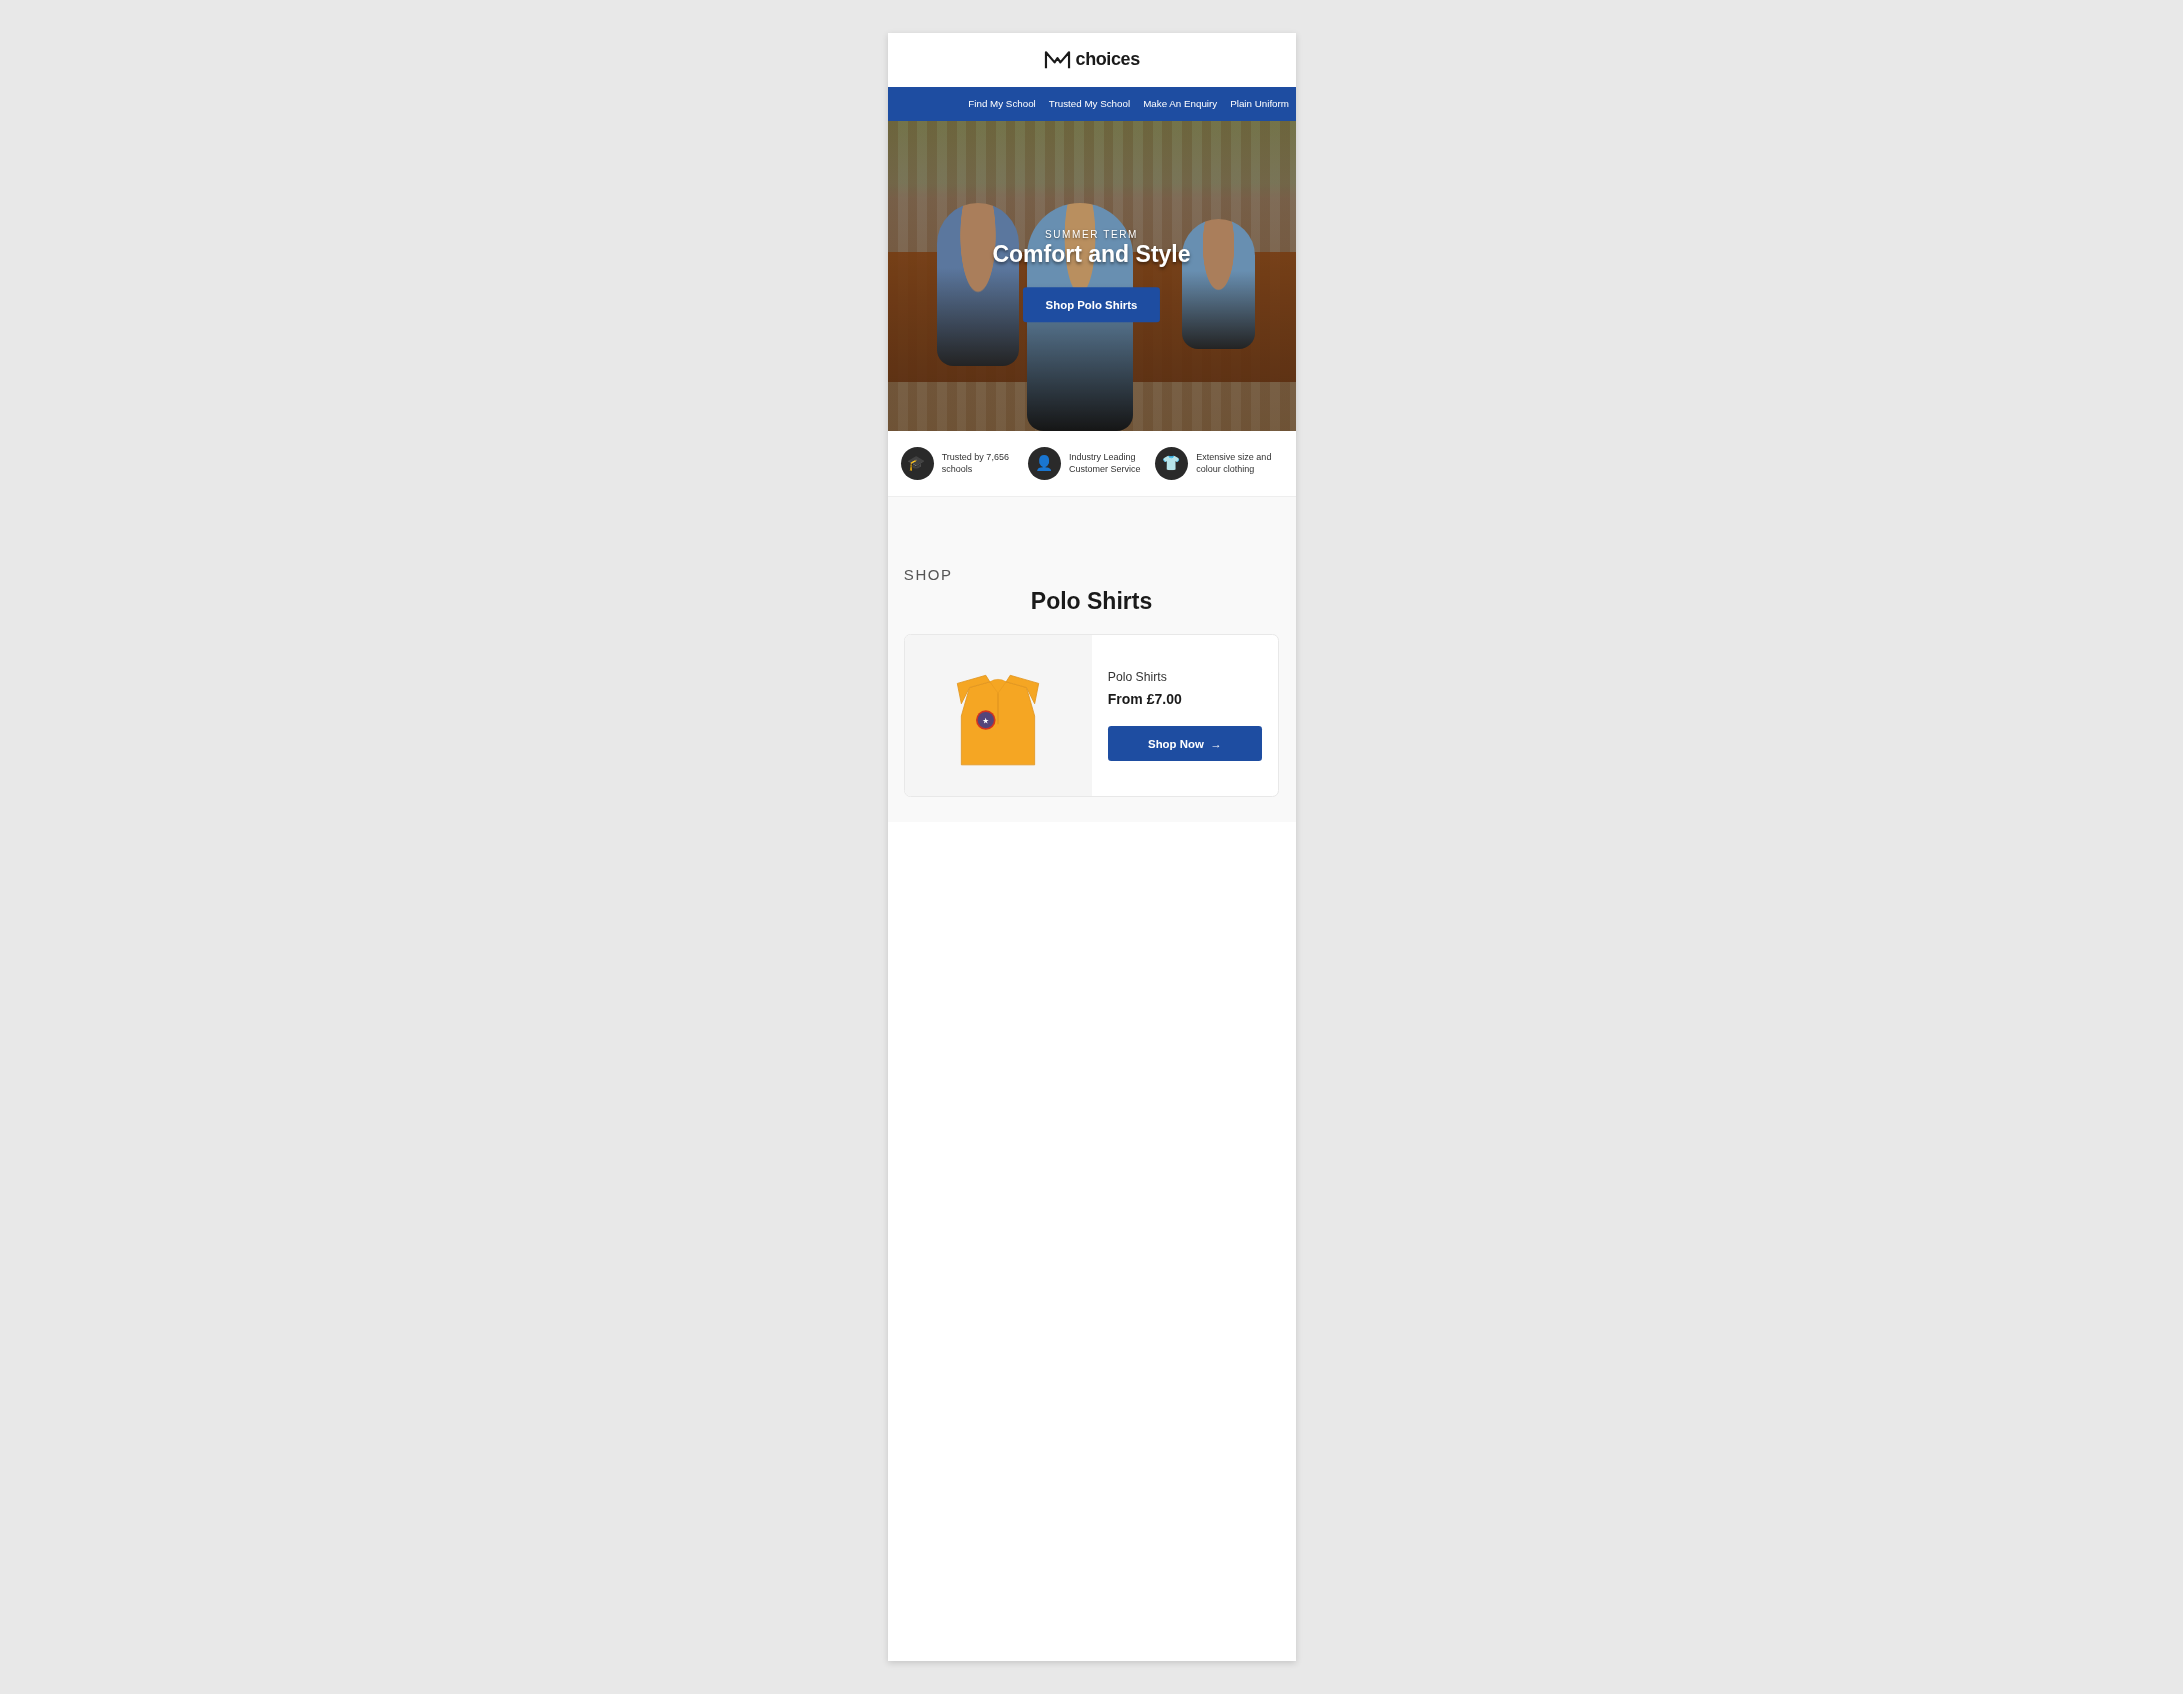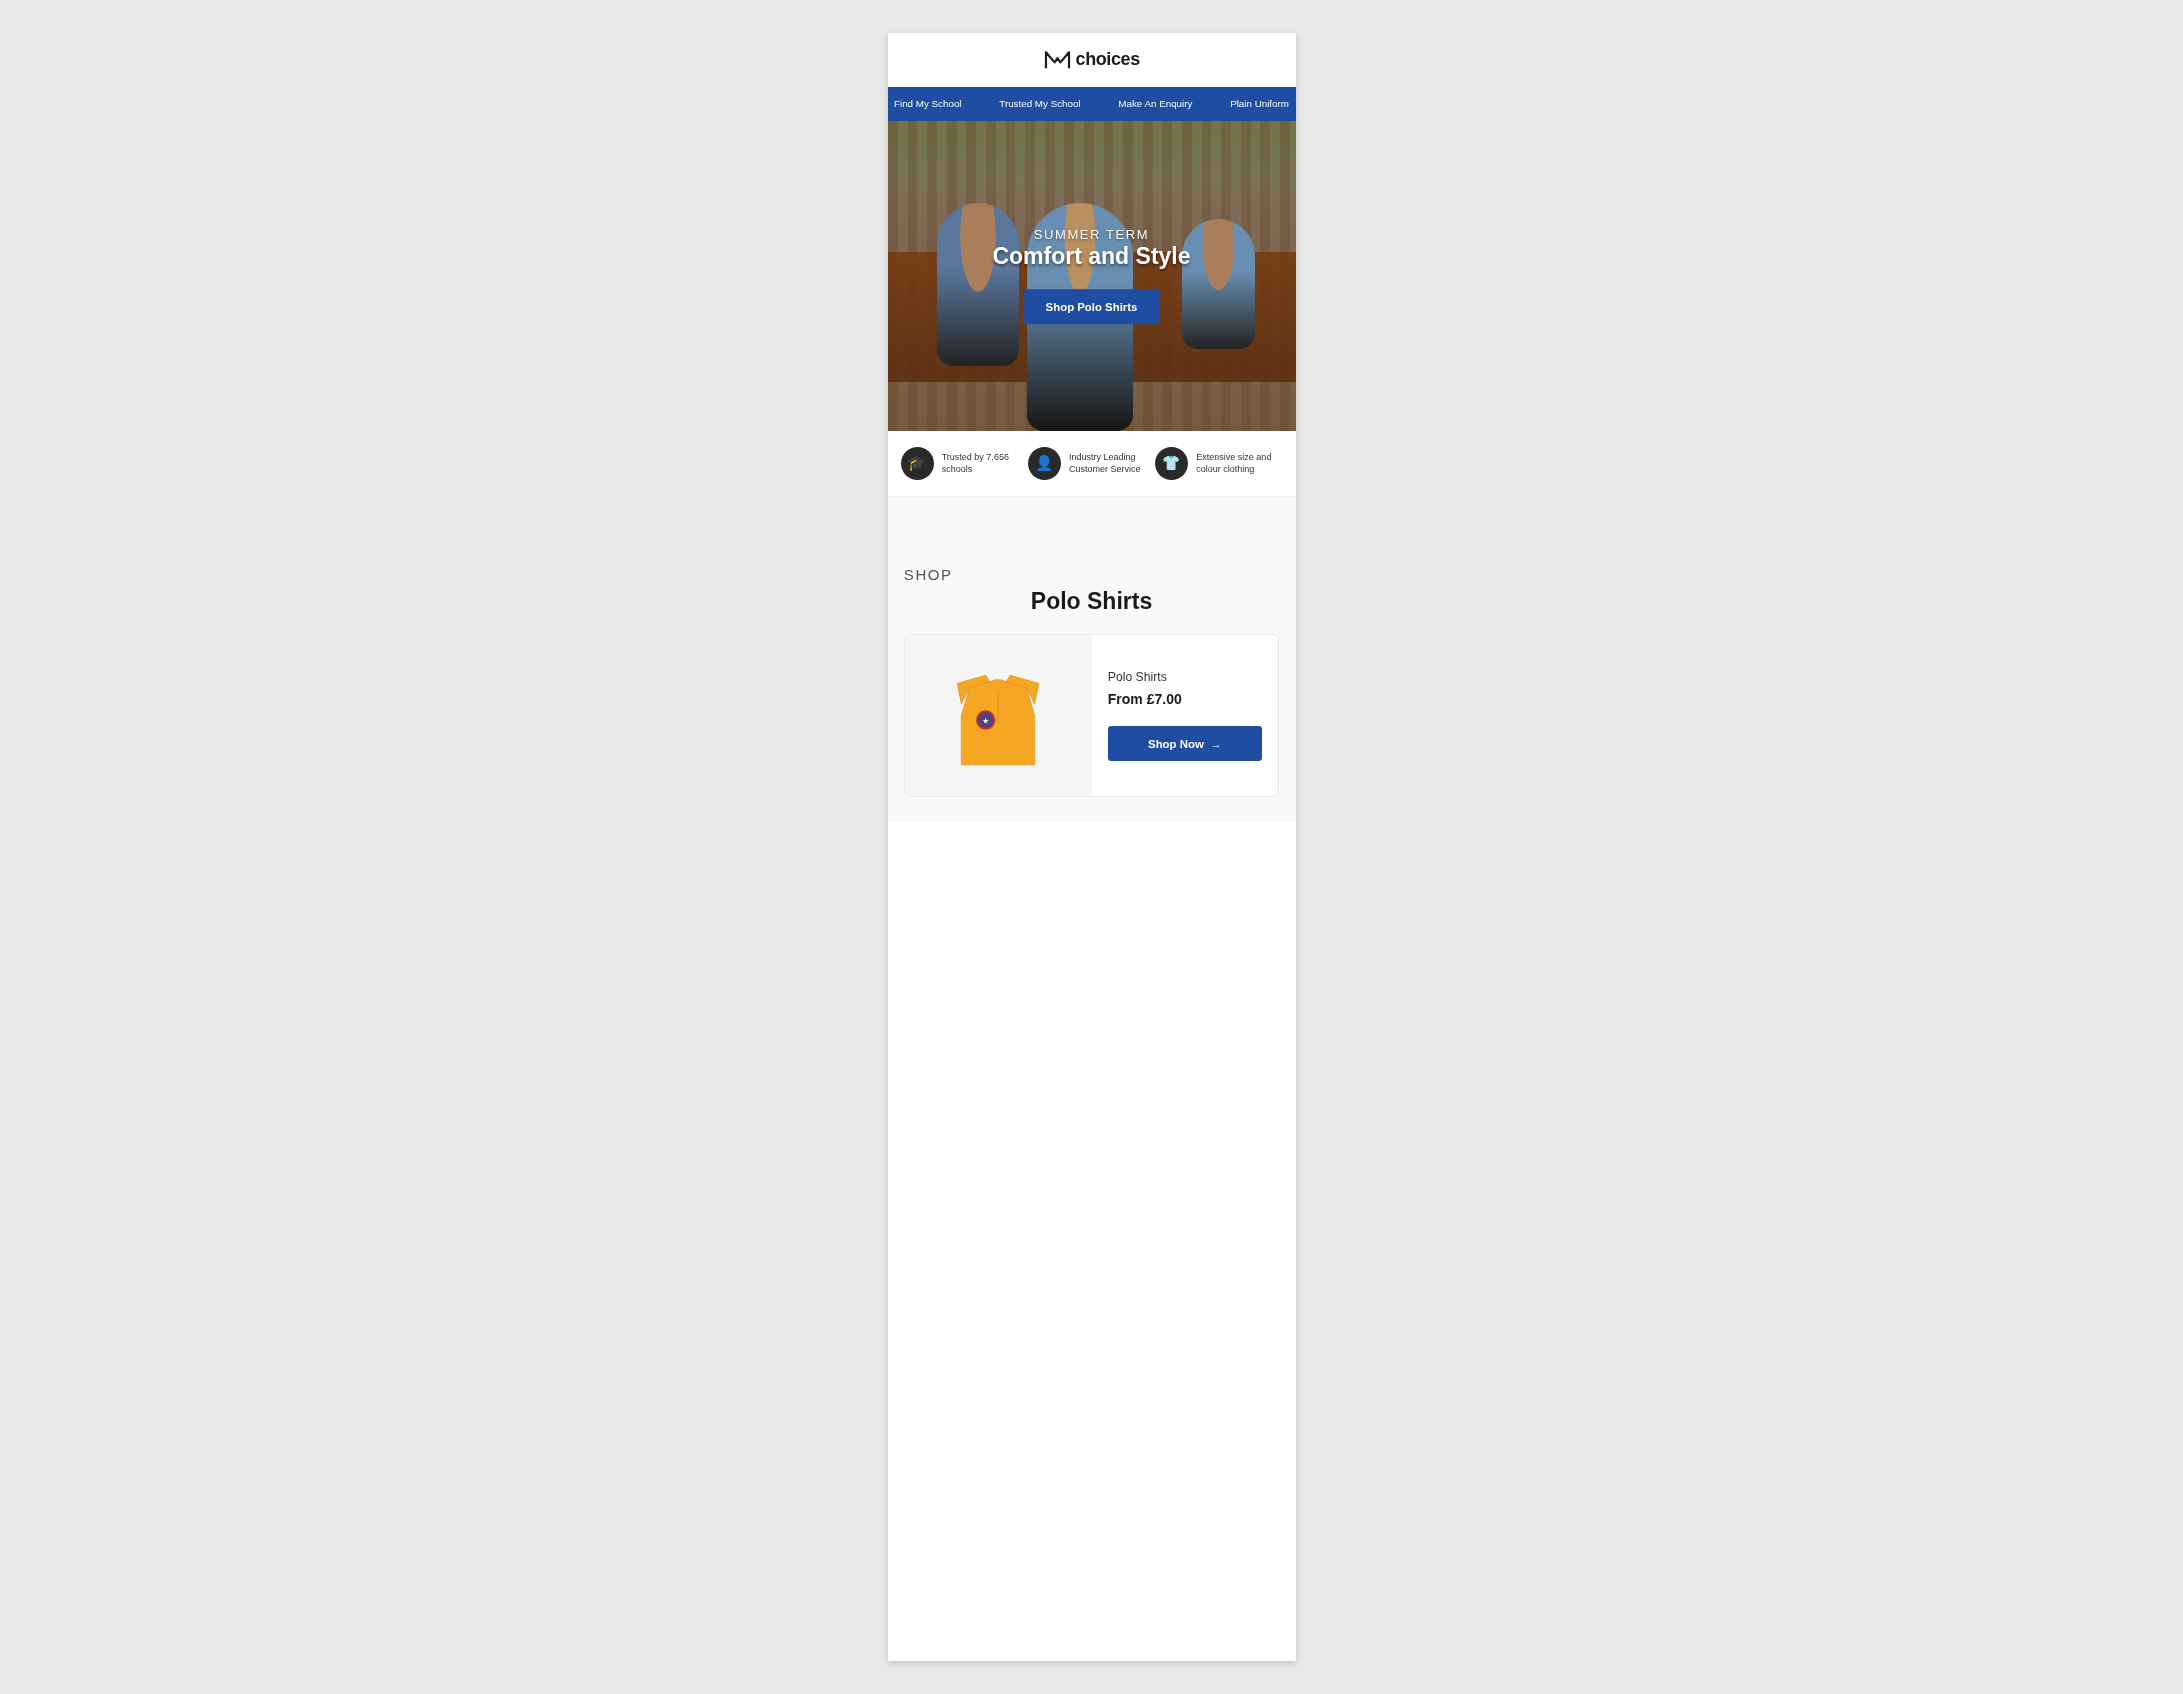--- a/index.html
+++ b/index.html
@@ -36,21 +36,21 @@
     .logo-text {
       font-size: 18px;
       font-weight: bold;
       color: #1a1a1a;
       letter-spacing: -0.4px;
     }
     
     .nav {
       background: #1e4da1;
       display: flex;
-      justify-content: space-between;
+      justify-content: flex-end;
       padding: 0;
     }
     .nav-item {
       color: #fff;
       font-size: 9.8px;
       padding: 11.4px 6.5px;
       cursor: pointer;
       text-decoration: none;
       white-space: nowrap;
     }
@@ -120,21 +120,21 @@
     }
     .hero-content {
       position: absolute;
       top: 50%;
       left: 50%;
       transform: translate(-50%, -50%);
       text-align: center;
       color: #fff;
     }
     .hero-subtitle {
-      font-size: 13px;
+      font-size: 10px;
       letter-spacing: 1.6px;
       margin-bottom: 1px;
       text-shadow: 0 0.8px 2.4px rgba(0,0,0,0.5);
     }
     .hero-title {
       font-size: 23px;
       font-weight: bold;
       margin-bottom: 19.6px;
       text-shadow: 0 1.6px 3.3px rgba(0,0,0,0.5);
       white-space: nowrap;

